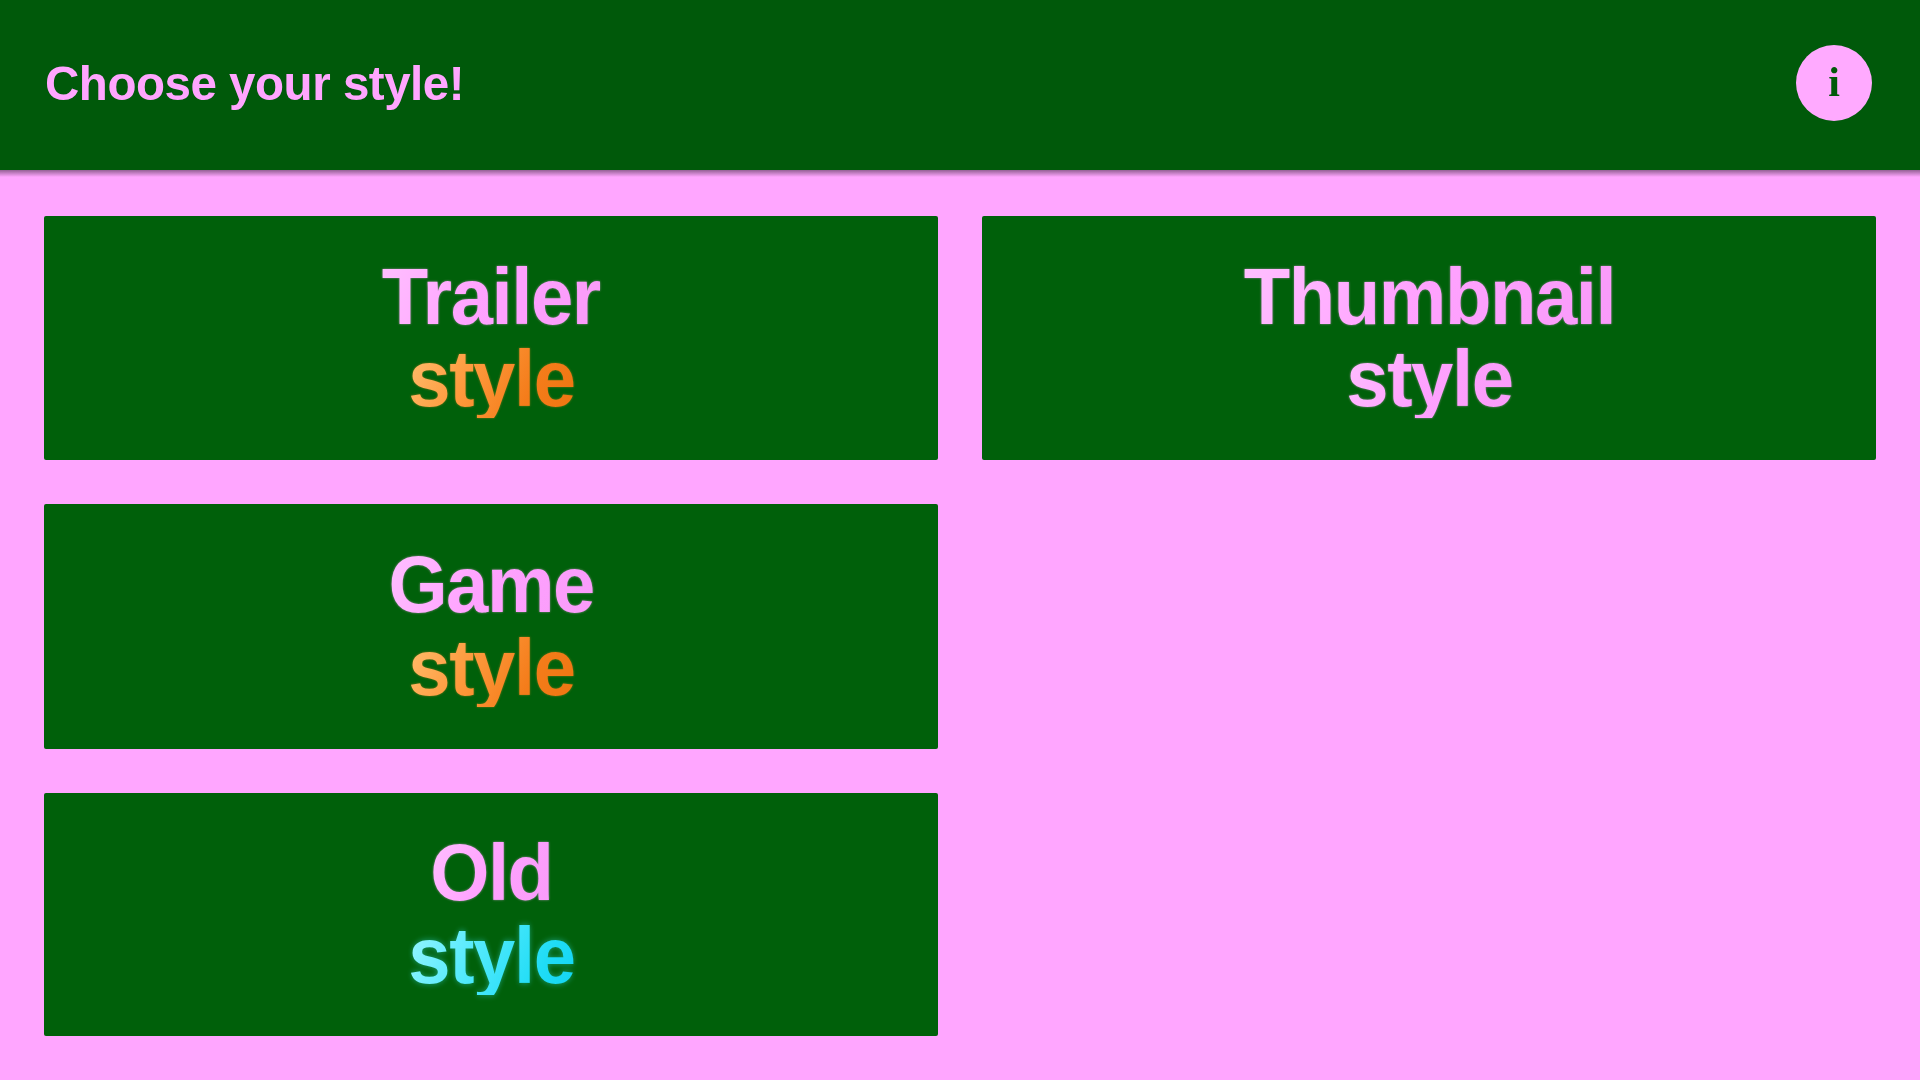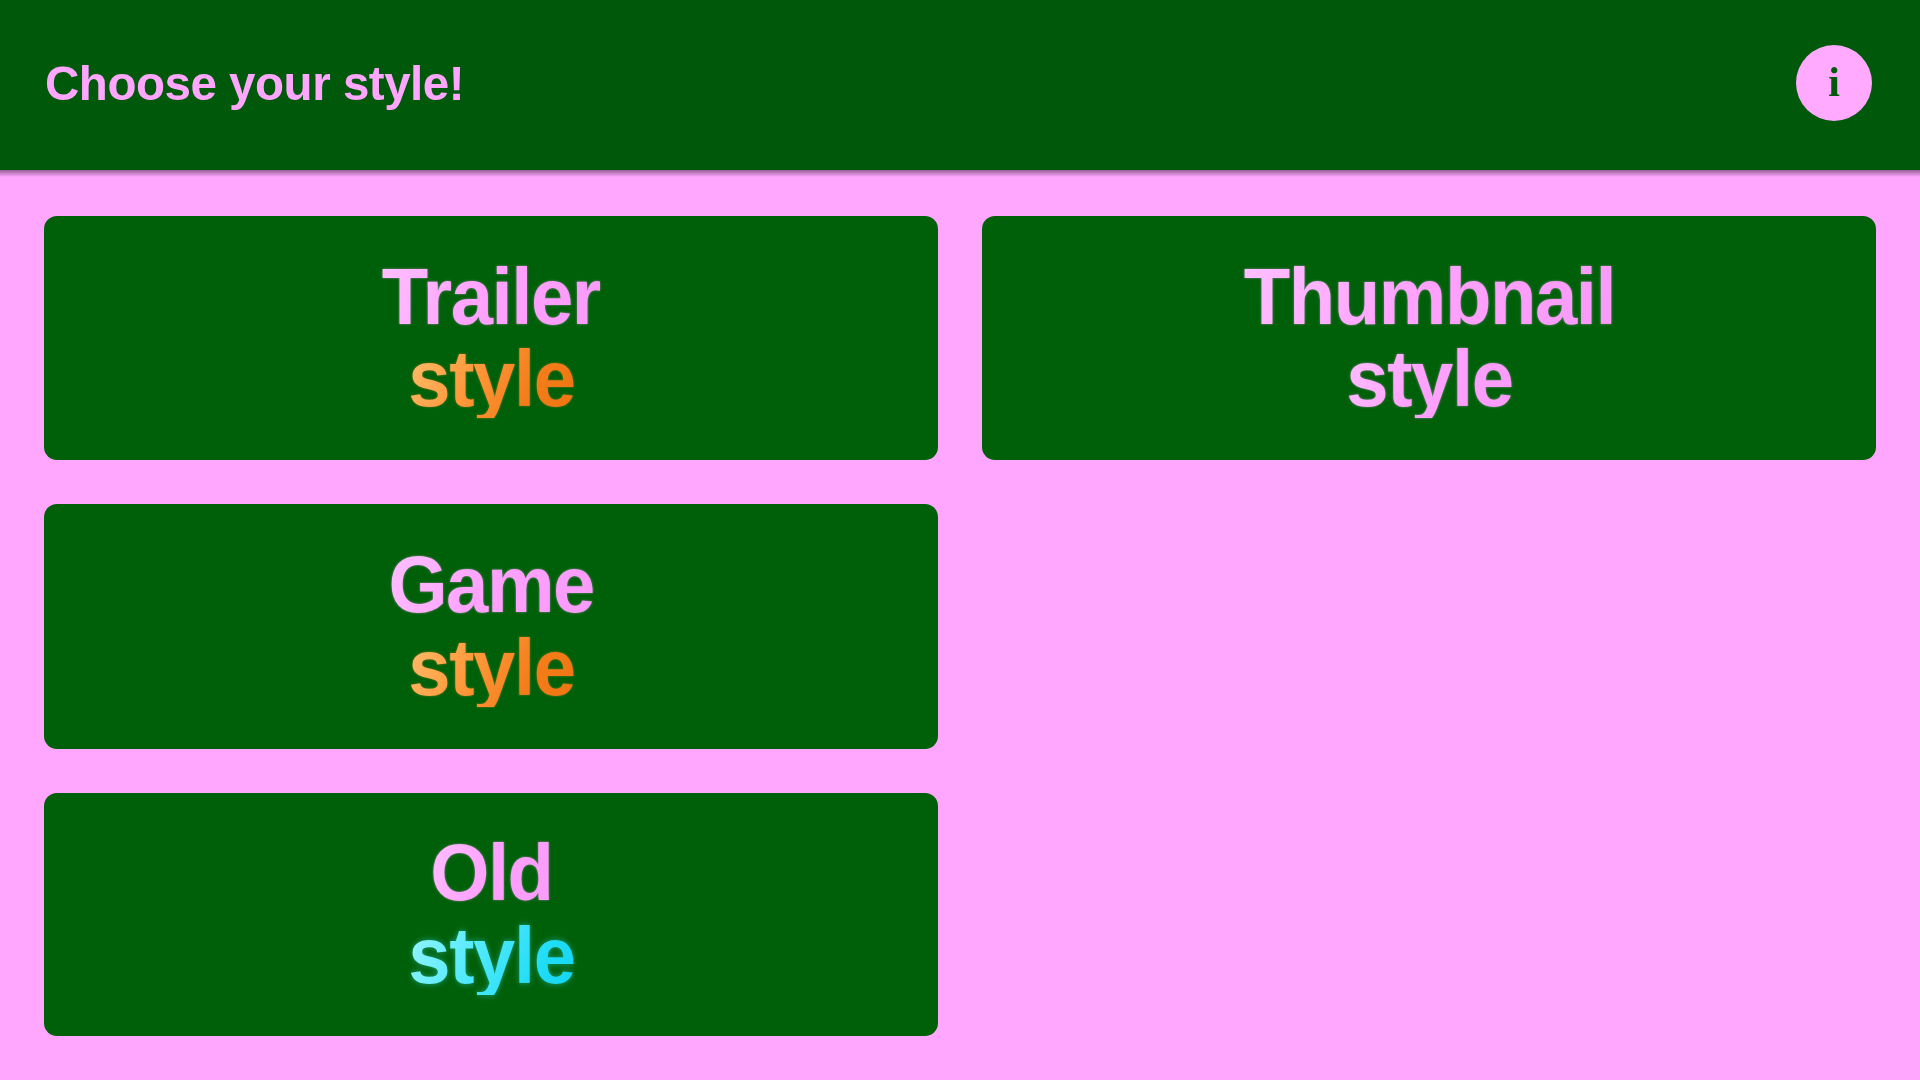--- a/index.html
+++ b/index.html
@@ -84,21 +84,21 @@
     display: grid;
     grid-template-columns: 894px 894px;
     grid-template-rows: 244px 245px 243px;
     column-gap: 44px;
     row-gap: 44px;
     align-content: start;
   }
 
   .style-card {
     background: #00600a;
-    border-radius: 13px;
+    border-radius: 2px;
     display: flex;
     flex-direction: column;
     align-items: center;
     justify-content: center;
     cursor: pointer;
     border: none;
     overflow: hidden;
     position: relative;
     padding: 0;
   }

